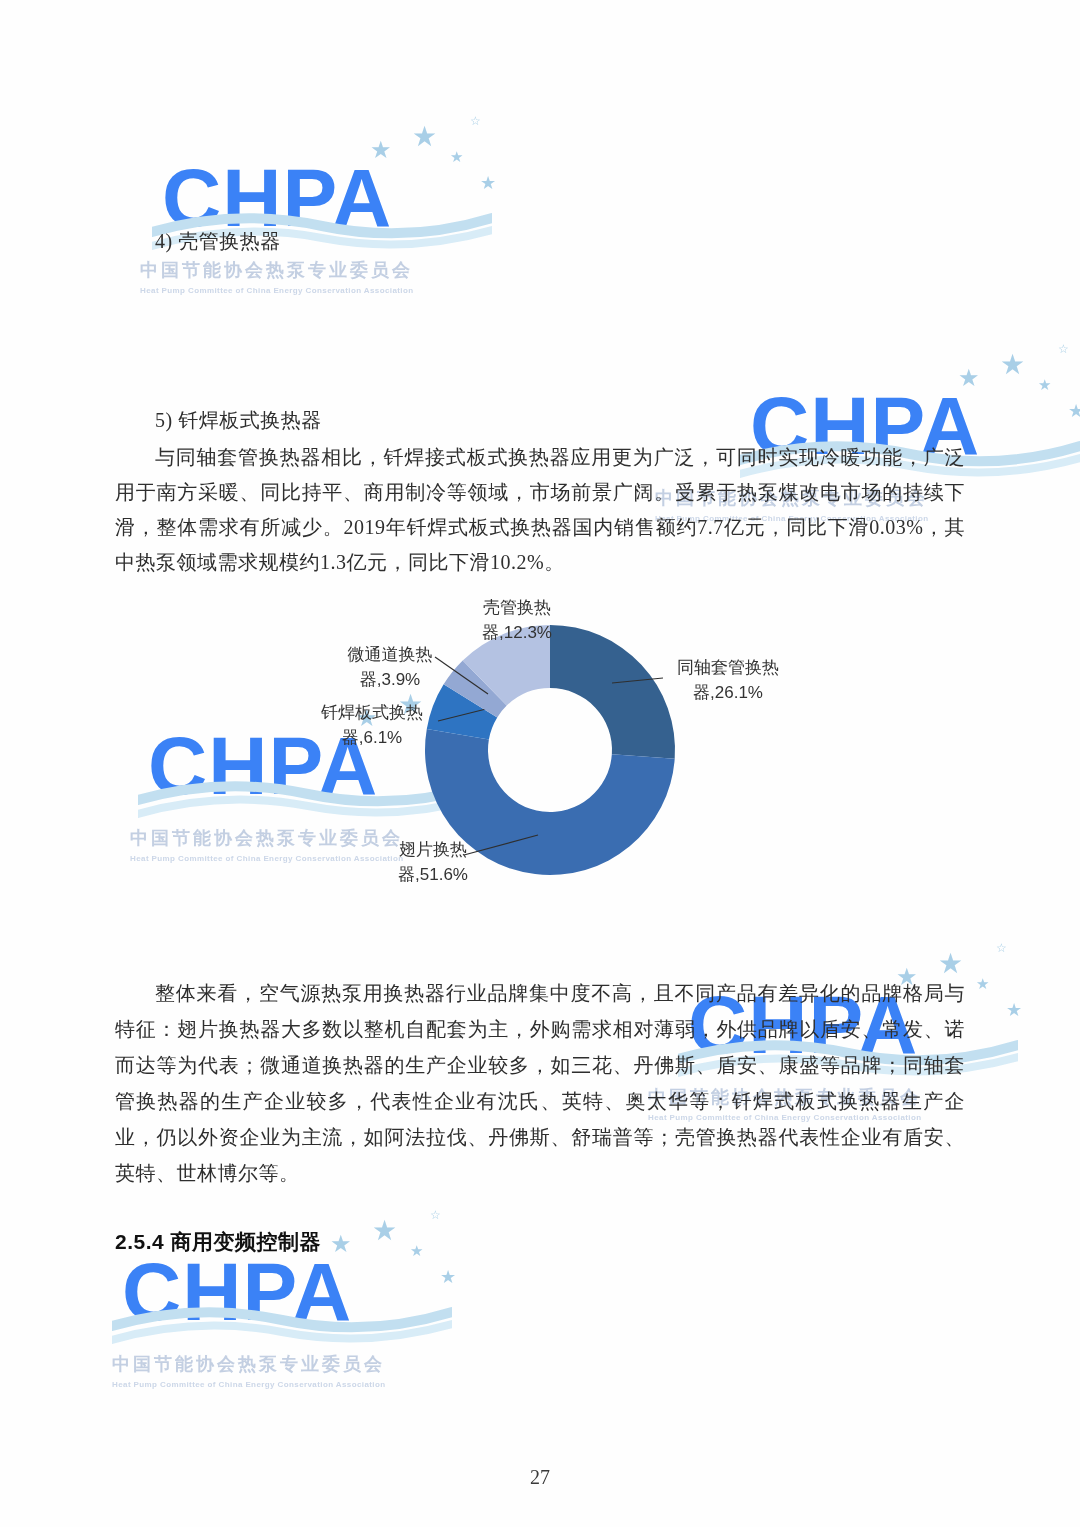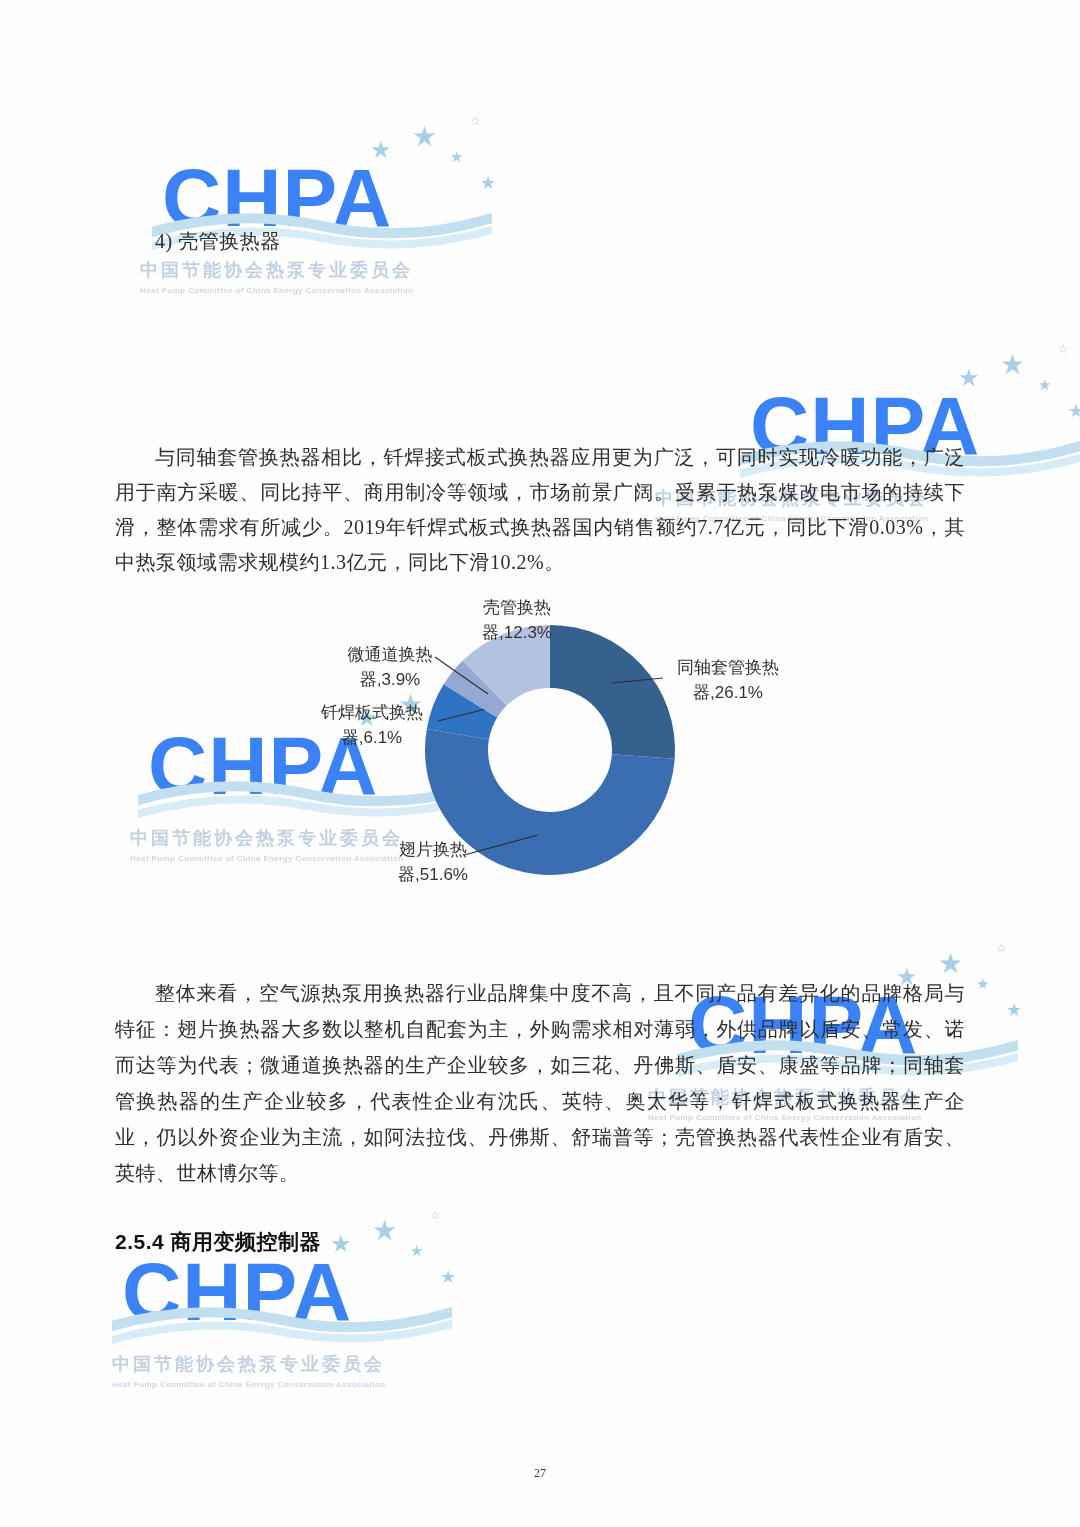--- a/index.html
+++ b/index.html
@@ -48,21 +48,21 @@
     font-size:21px; color:#1f1f1f; text-align:center; letter-spacing:1px;
   }
   .section-heading {
     position:absolute; left:115px; width:850px; z-index:2;
     font-family:"Liberation Sans","DejaVu Sans",sans-serif;
     font-weight:700; font-size:21px; color:#111;
     letter-spacing:0.5px; text-align:left;
   }
   .pageno {
     position:absolute; left:0; width:1080px; top:1466px; z-index:2;
-    text-align:center; font-size:12px; color:#3a3a3a;
+    text-align:center; font-size:20px; color:#3a3a3a;
   }
   
   .chart {
     position:absolute; left:115px; top:585px; width:850px; height:320px; z-index:1;
   }
   .chart svg { position:absolute; left:0; top:0; }
   .chart-label {
     position:absolute; transform:translateX(-50%);
     font-family:"Liberation Sans","DejaVu Sans",sans-serif;
     font-size:17px; line-height:25px; color:#333;
@@ -154,20 +154,21 @@
         </svg>
         <div class="wm-cn" style="top: 100px;">中国节能协会热泵专业委员会</div>
         <div class="wm-en" style="top: 128px;">Heat Pump Committee of China Energy Conservation Association</div>
       </div>
     </div>
 
 
   <div class="tblock listitem" style="top:224px">4) 壳管换热器</div>
 
 
+  <div class="tblock listitem" style="top:403px">5) 钎焊板式换热器</div>
 
   <div class="tblock indent" style="top:440px">与同轴套管换热器相比，钎焊接式板式换热器应用更为广泛，可同时实现冷暖功能，广泛用于南方采暖、同比持平、商用制冷等领域，市场前景广阔。受累于热泵煤改电市场的持续下滑，整体需求有所减少。2019年钎焊式板式换热器国内销售额约7.7亿元，同比下滑0.03%，其中热泵领域需求规模约1.3亿元，同比下滑10.2%。</div>
 
   <div class="chart" id="chart-root">
       <svg width="850" height="320" viewBox="0 0 850 320">
         <path d="M435,40 A125,125 0 0 1 559.7015632951532,173.63250321430075 L496.85197539439594,169.28172159429317 A62,62 0 0 0 435,103 Z" fill="#35618f"></path>
         <line x1="497" y1="98" x2="548" y2="93" stroke="#2f2f2f" stroke-width="1.2"></line>
         <path d="M559.7015632951532,173.63250321430075 A125,125 0 1 1 311.7944256063752,143.89581941090827 L373.89003510076213,154.5323264278105 A62,62 0 1 0 496.85197539439594,169.28172159429317 Z" fill="#3a6db1"></path>
         <line x1="349" y1="270" x2="423" y2="250" stroke="#2f2f2f" stroke-width="1.2"></line>
         <path d="M311.7944256063752,143.89581941090827 A125,125 0 0 1 328.62568977566355,99.35317125483802 L382.23834212872913,132.43917294239967 A62,62 0 0 0 373.89003510076213,154.5323264278105 Z" fill="#2e74c2"></path>

